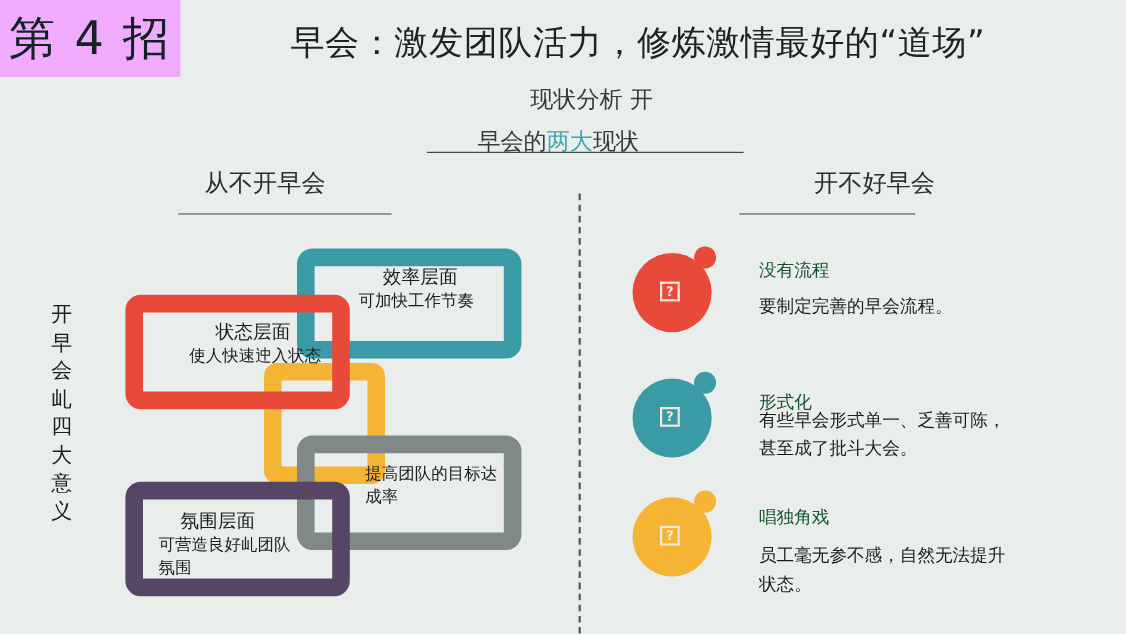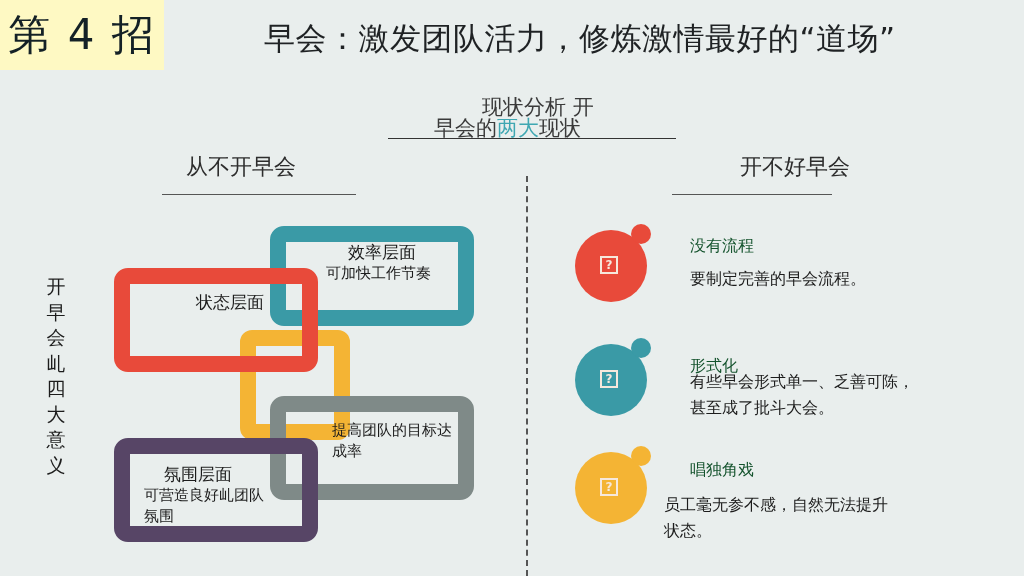--- a/index.html
+++ b/index.html
@@ -6,29 +6,29 @@
     body {
       width: 1024px; height: 576px; overflow: hidden;
       background: #e9eeed;
       font-family: "DejaVu Sans", "Liberation Sans", sans-serif;
       color: #1e1e1e;
       position: relative;
     }
     .abs { position: absolute; }
     .badge {
       left: 0; top: 0; width: 164px; height: 70px;
-      background: #fef9c3;
+      background: #f0abfc;
       display: flex; align-items: center; justify-content: center;
       font-size: 42px; color: #142126; letter-spacing: 2px; text-align: right;
     }
     .main-title {
       left: 264px; top: 18px; font-size: 31px; color: #1f2224;
       white-space: nowrap; letter-spacing: 0.5px;
     }
-    .subtitle1 { left: 482px; top: 93px; font-size: 21px; color: #3a3a3a; white-space: nowrap; text-align: right; }
+    .subtitle1 { left: 482px; top: 76px; font-size: 21px; color: #3a3a3a; white-space: nowrap; text-align: right; }
     .subtitle2 { left: 434px; top: 114px; font-size: 21px; color: #3a3a3a; white-space: nowrap; }
     .subtitle2 .hl { color: #3fa7b2; }
     .sub-line { left: 388px; top: 138px; width: 288px; height: 1px; background: #333; }
 
     .col-head { font-size: 22px; color: #2d2d2d; white-space: nowrap; text-align: center; }
     .col-line { height: 1px; background: #555; }
 
     .divider {
       left: 526px; top: 176px; width: 0; height: 400px;
       border-left: 2px dashed #555;
@@ -89,20 +89,21 @@
   <div class="ring" style="left:270px; top:226px; width:204px; height:100px; border:16px solid #3a9aa6; border-radius:14px;"></div>
 
   <div class="ring" style="left:114px; top:268px; width:204px; height:104px; border:16px solid #e84a3a; border-radius:14px;"></div>
 
   <div class="ring" style="left:270px; top:396px; width:204px; height:104px; border:16px solid #7f8a88; border-radius:14px;"></div>
 
   <div class="ring" style="left:114px; top:438px; width:204px; height:104px; border:16px solid #574566; border-radius:14px;"></div>
 
   <div class="ring-label" style="left:140px; top:292px; width:120px;margin-left:32px;">
     <div class="ring-title" style="padding-left:24px;">状态层面</div>
+    <div>使人快速迚入状态</div>
   </div>
   <div class="ring-label" style="left:326px; top:242px; width:124px;">
     <div class="ring-title" style="padding-left:22px;">效率层面</div>
     <div>可加快工作节奏</div>
   </div>
   <div class="ring-label" style="left:332px; top:420px; width:120px;">
     <div>提高团队的目标达成率</div>
   </div>
   <div class="ring-label" style="left:144px; top:464px; width:124px;">
     <div class="ring-title" style="padding-left:20px;">氛围层面</div>
@@ -128,15 +129,15 @@
     <div class="item-title" style="left:690px; top:356px;">形式化</div>
     <div class="item-desc" style="left:690px; top:369px; width:234px;">有些早会形式单一、乏善可陈，甚至成了批斗大会。</div>
   </div>
 
   <div>
     <div class="circle" style="left:575px; top:452px; background:#f4b434;">
       <div class="knob" style="background:#f4b434;"></div>
       <div class="qbox">?</div>
     </div>
     <div class="item-title" style="left:690px; top:460px;">唱独角戏</div>
-    <div class="item-desc" style="left:664px; top:492px; width:234px;">员工毫无参不感，自然无法提升状态。</div>
+    <div class="item-desc" style="left:690px; top:492px; width:234px;">员工毫无参不感，自然无法提升状态。</div>
   </div>
 </div>
 
 </body></html>

